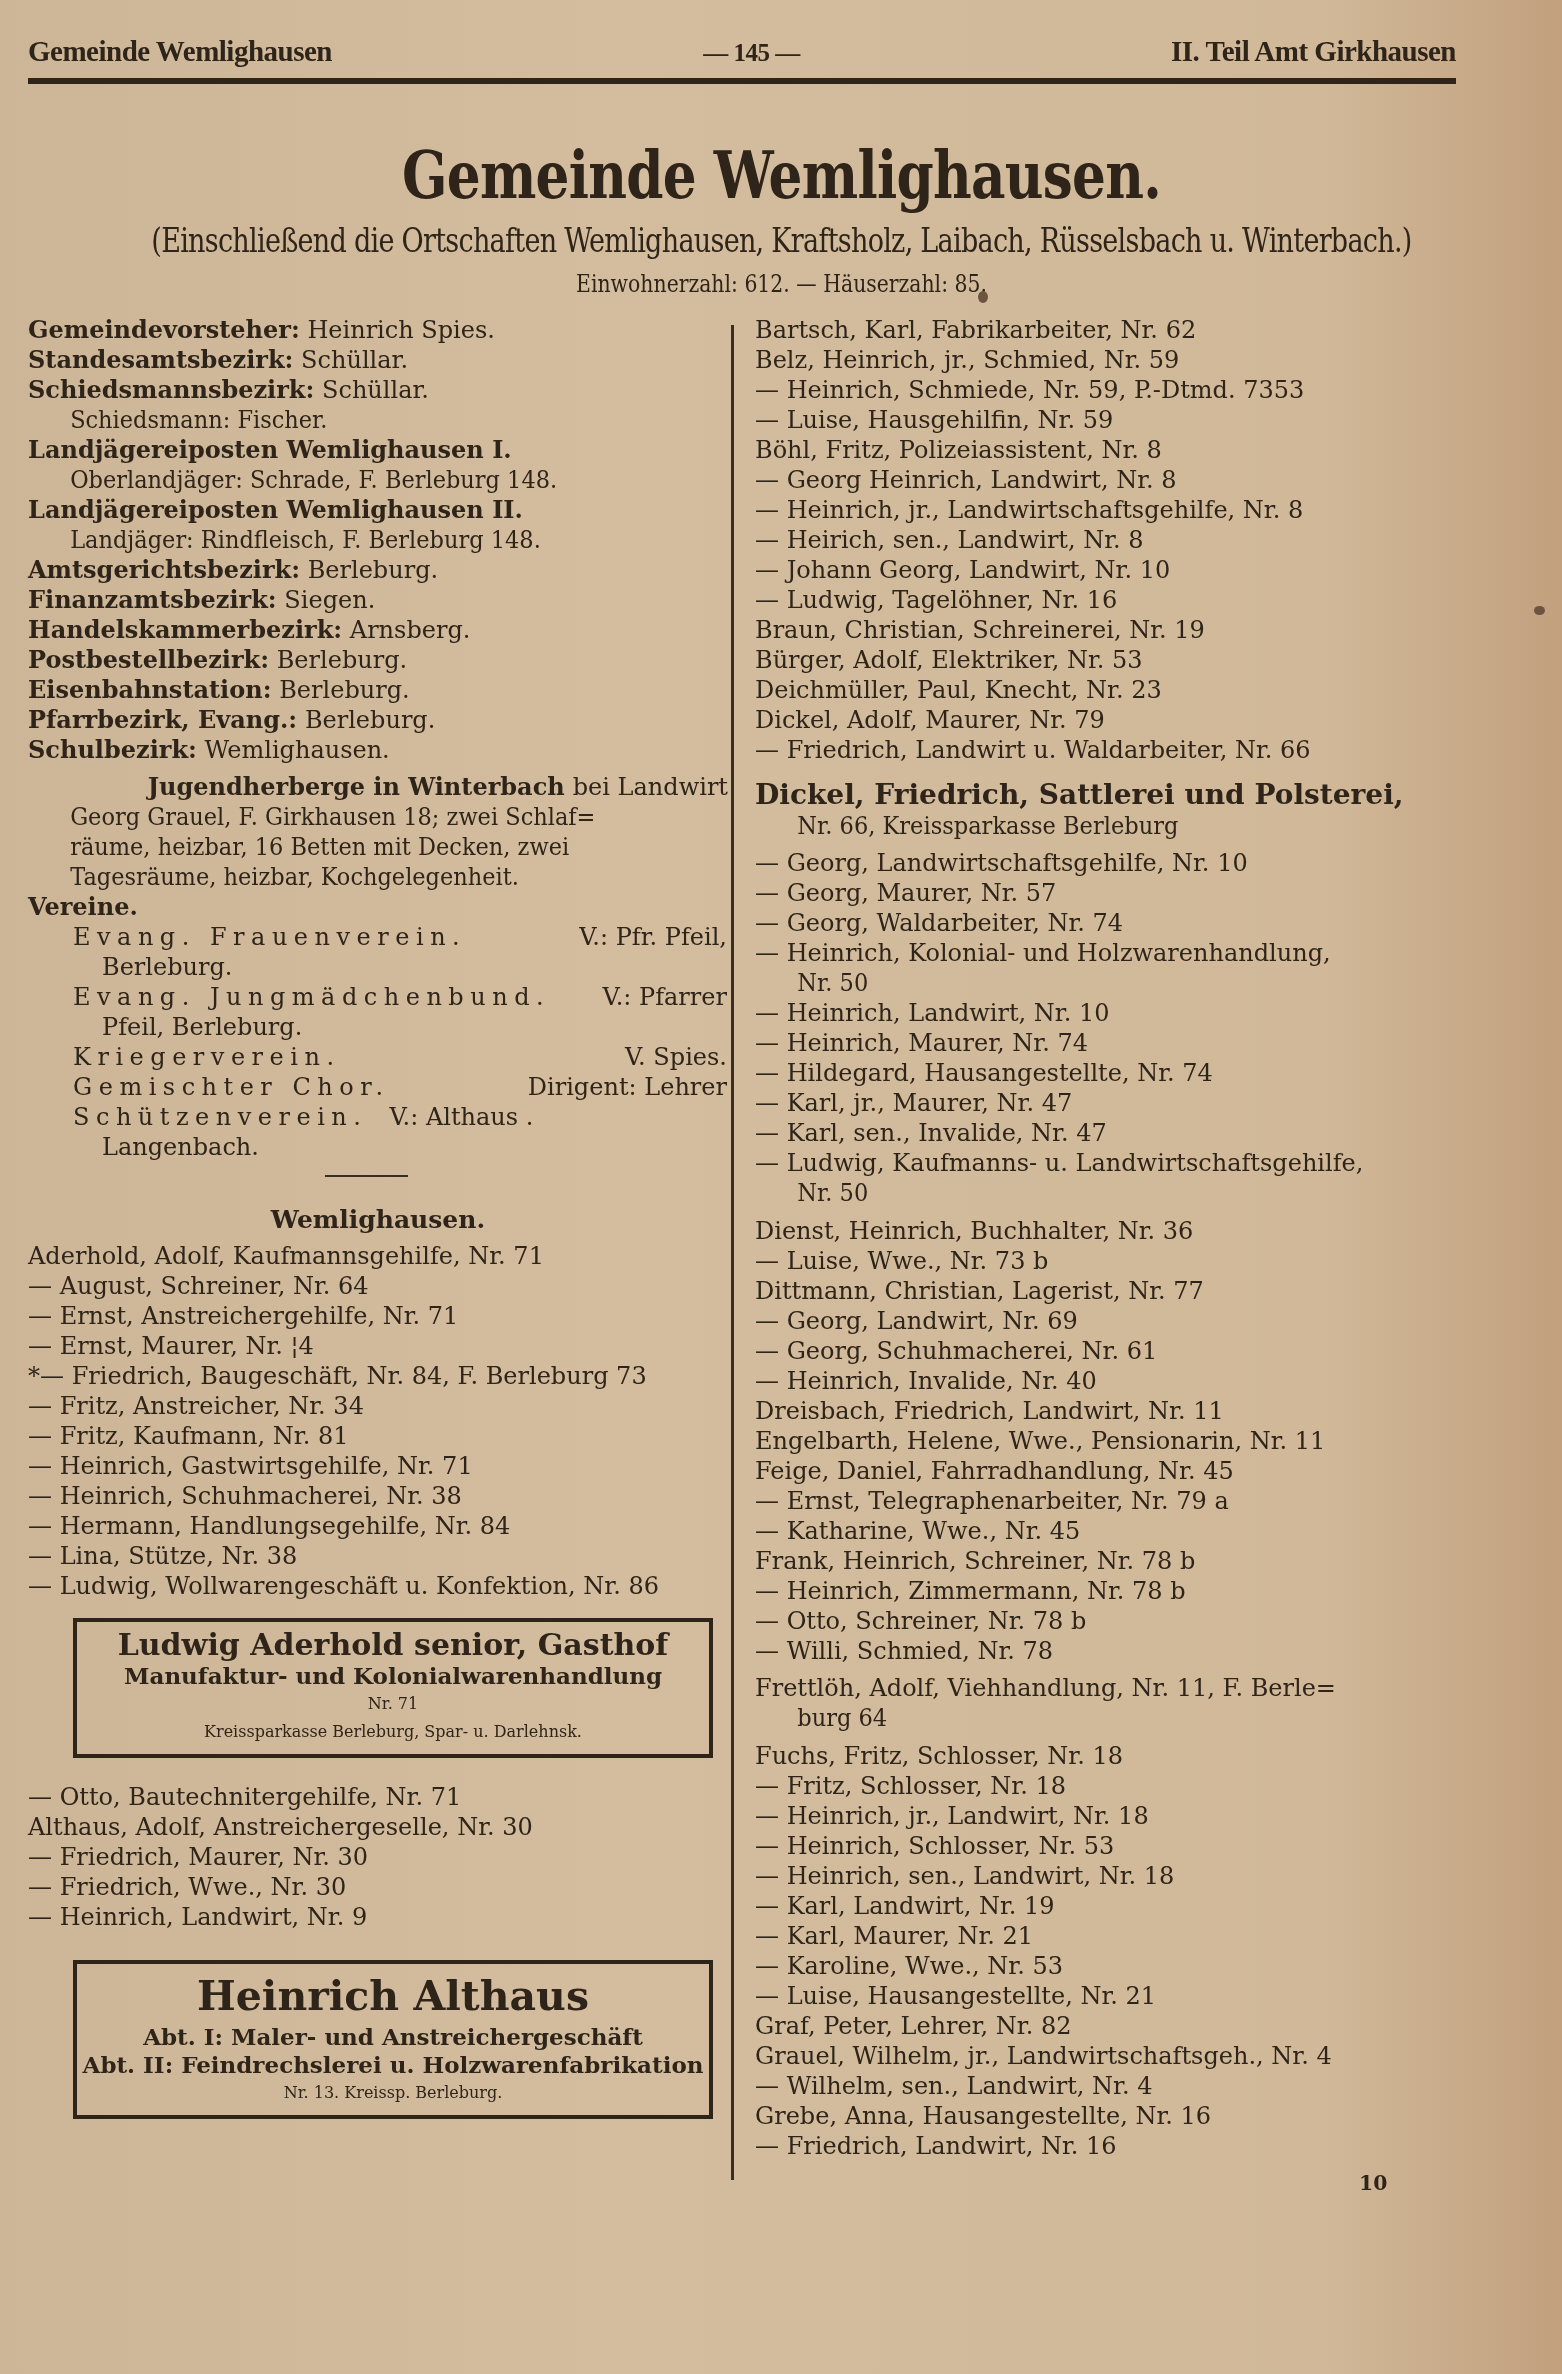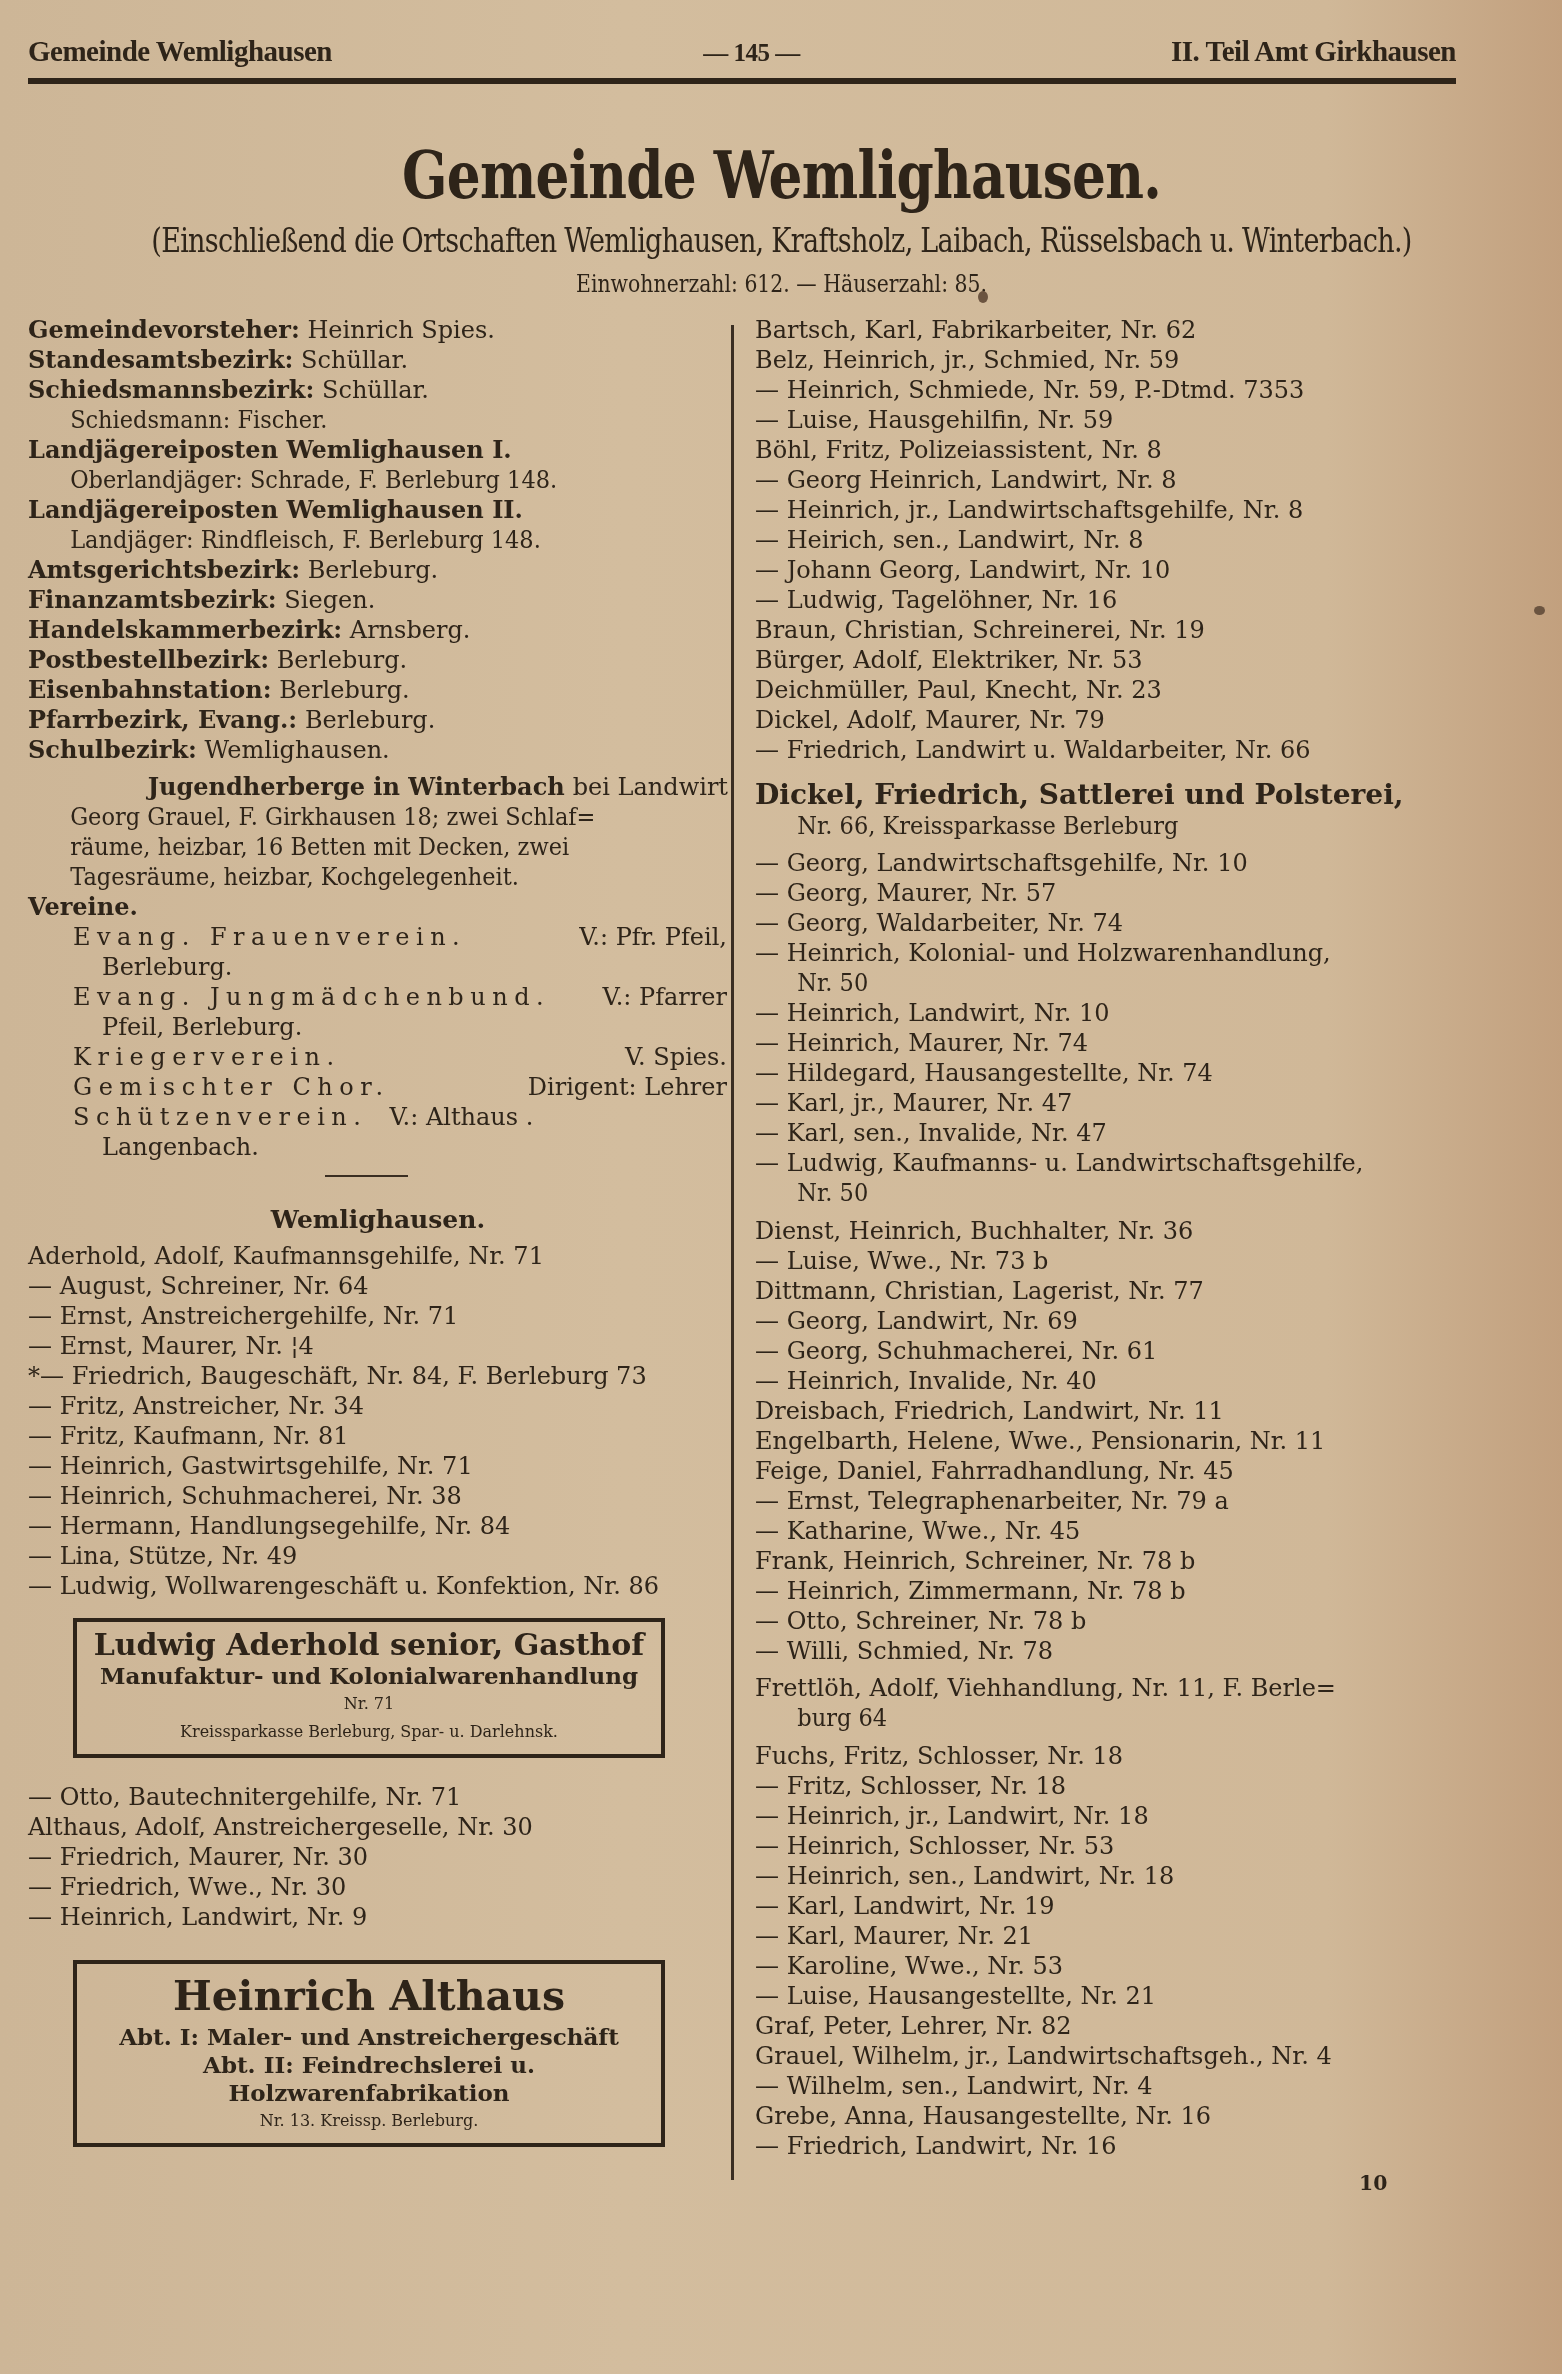--- a/index.html
+++ b/index.html
@@ -45,21 +45,21 @@
     background: #3a2e22;
   }
   .line { white-space: nowrap; transform-origin: 0 0; }
   .b { font-weight: bold; }
   .ind { padding-left: 45px; }
   .sp { letter-spacing: 6.5px; }
   .gap { height: 7.4px; }
   .shortrule { width: 83px; height: 1.9px; background:#3a2e22; margin: 13px 0 28px 297px; }
   .sechead { text-align:center; font-weight: bold; font-size: 25px; margin: 7.4px 0 5.6px 0; }
   .ad {
-    border: 4.6px solid #2e2419; margin: 16.7px 0 24px 45px; width: 592px;
+    border: 4.6px solid #2e2419; margin: 16.7px 0 24px 45px; width: 640px;
     text-align: center; padding: 5.6px 0 7.4px 0; box-sizing: border-box;
   }
   .ad .a1 { font-size: 30px; font-weight: bold; line-height: 35px; }
   .ad .a2 { font-size: 23px; font-weight: bold; line-height: 28px; }
   .ad .a3 { font-size: 16px; line-height: 28px; }
   .ad .h1 { font-size: 41px; font-weight: bold; line-height: 54px; }
   .bighead { font-weight: bold; font-size: 28px; line-height: 33px; margin-top: 13px; }
   .pagenum { position: absolute; left: 1359px; top: 2171px; font-size: 20.4px; font-weight: bold; }
   .spot { position: absolute; border-radius: 50%; background: #6b5440; }
 </style>
@@ -143,21 +143,21 @@
       <div class="line">Aderhold, Adolf, Kaufmannsgehilfe, Nr. 71</div>
       <div class="line">— August, Schreiner, Nr. 64</div>
       <div class="line">— Ernst, Anstreichergehilfe, Nr. 71</div>
       <div class="line">— Ernst, Maurer, Nr. ¦4</div>
       <div class="line">*— Friedrich, Baugeschäft, Nr. 84, F. Berleburg 73</div>
       <div class="line">— Fritz, Anstreicher, Nr. 34</div>
       <div class="line">— Fritz, Kaufmann, Nr. 81</div>
       <div class="line">— Heinrich, Gastwirtsgehilfe, Nr. 71</div>
       <div class="line">— Heinrich, Schuhmacherei, Nr. 38</div>
       <div class="line">— Hermann, Handlungsegehilfe, Nr. 84</div>
-      <div class="line">— Lina, Stütze, Nr. 49</div>
+      <div class="line">— Lina, Stütze, Nr. 38</div>
       <div class="line">— Ludwig, Wollwarengeschäft u. Konfektion, Nr. 86</div>
     </div>
 
   <div class="ad">
     <div class="a1">Ludwig Aderhold senior, Gasthof</div>
     <div class="a2">Manufaktur- und Kolonialwarenhandlung</div>
     <div class="a3">Nr. 71</div>
     <div class="a3">Kreissparkasse Berleburg, Spar- u. Darlehnsk.</div>
   </div>
 

